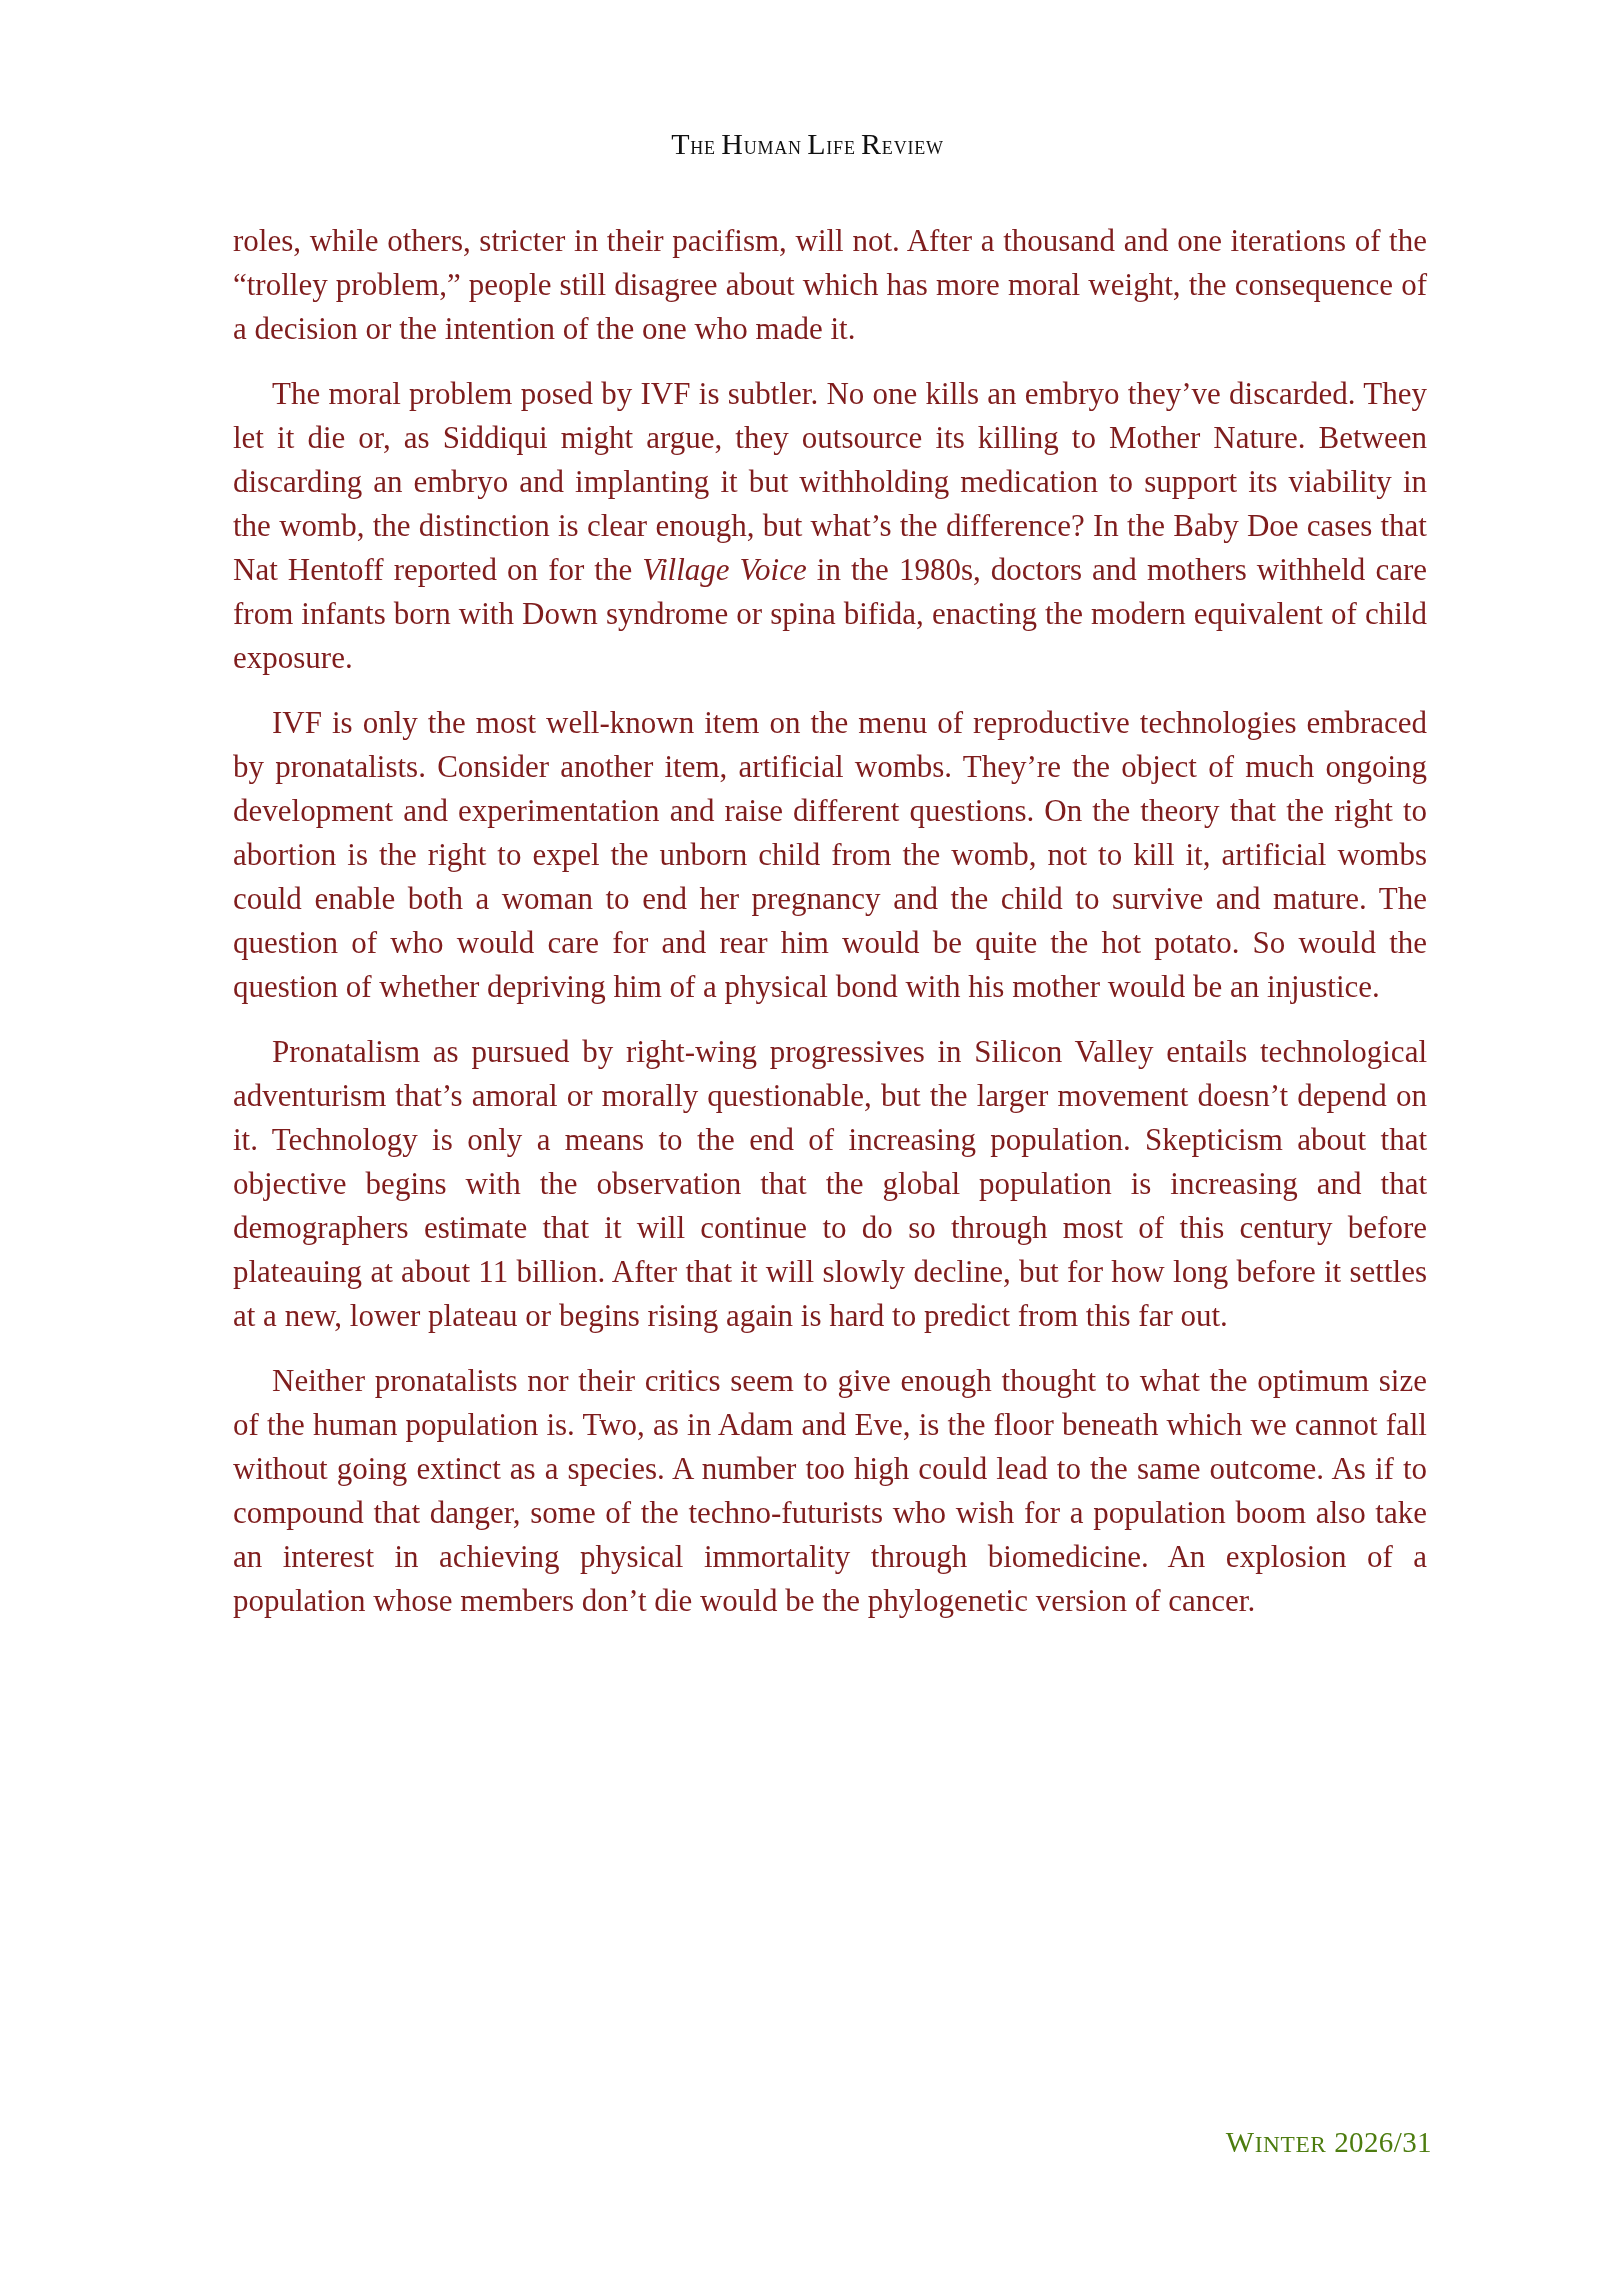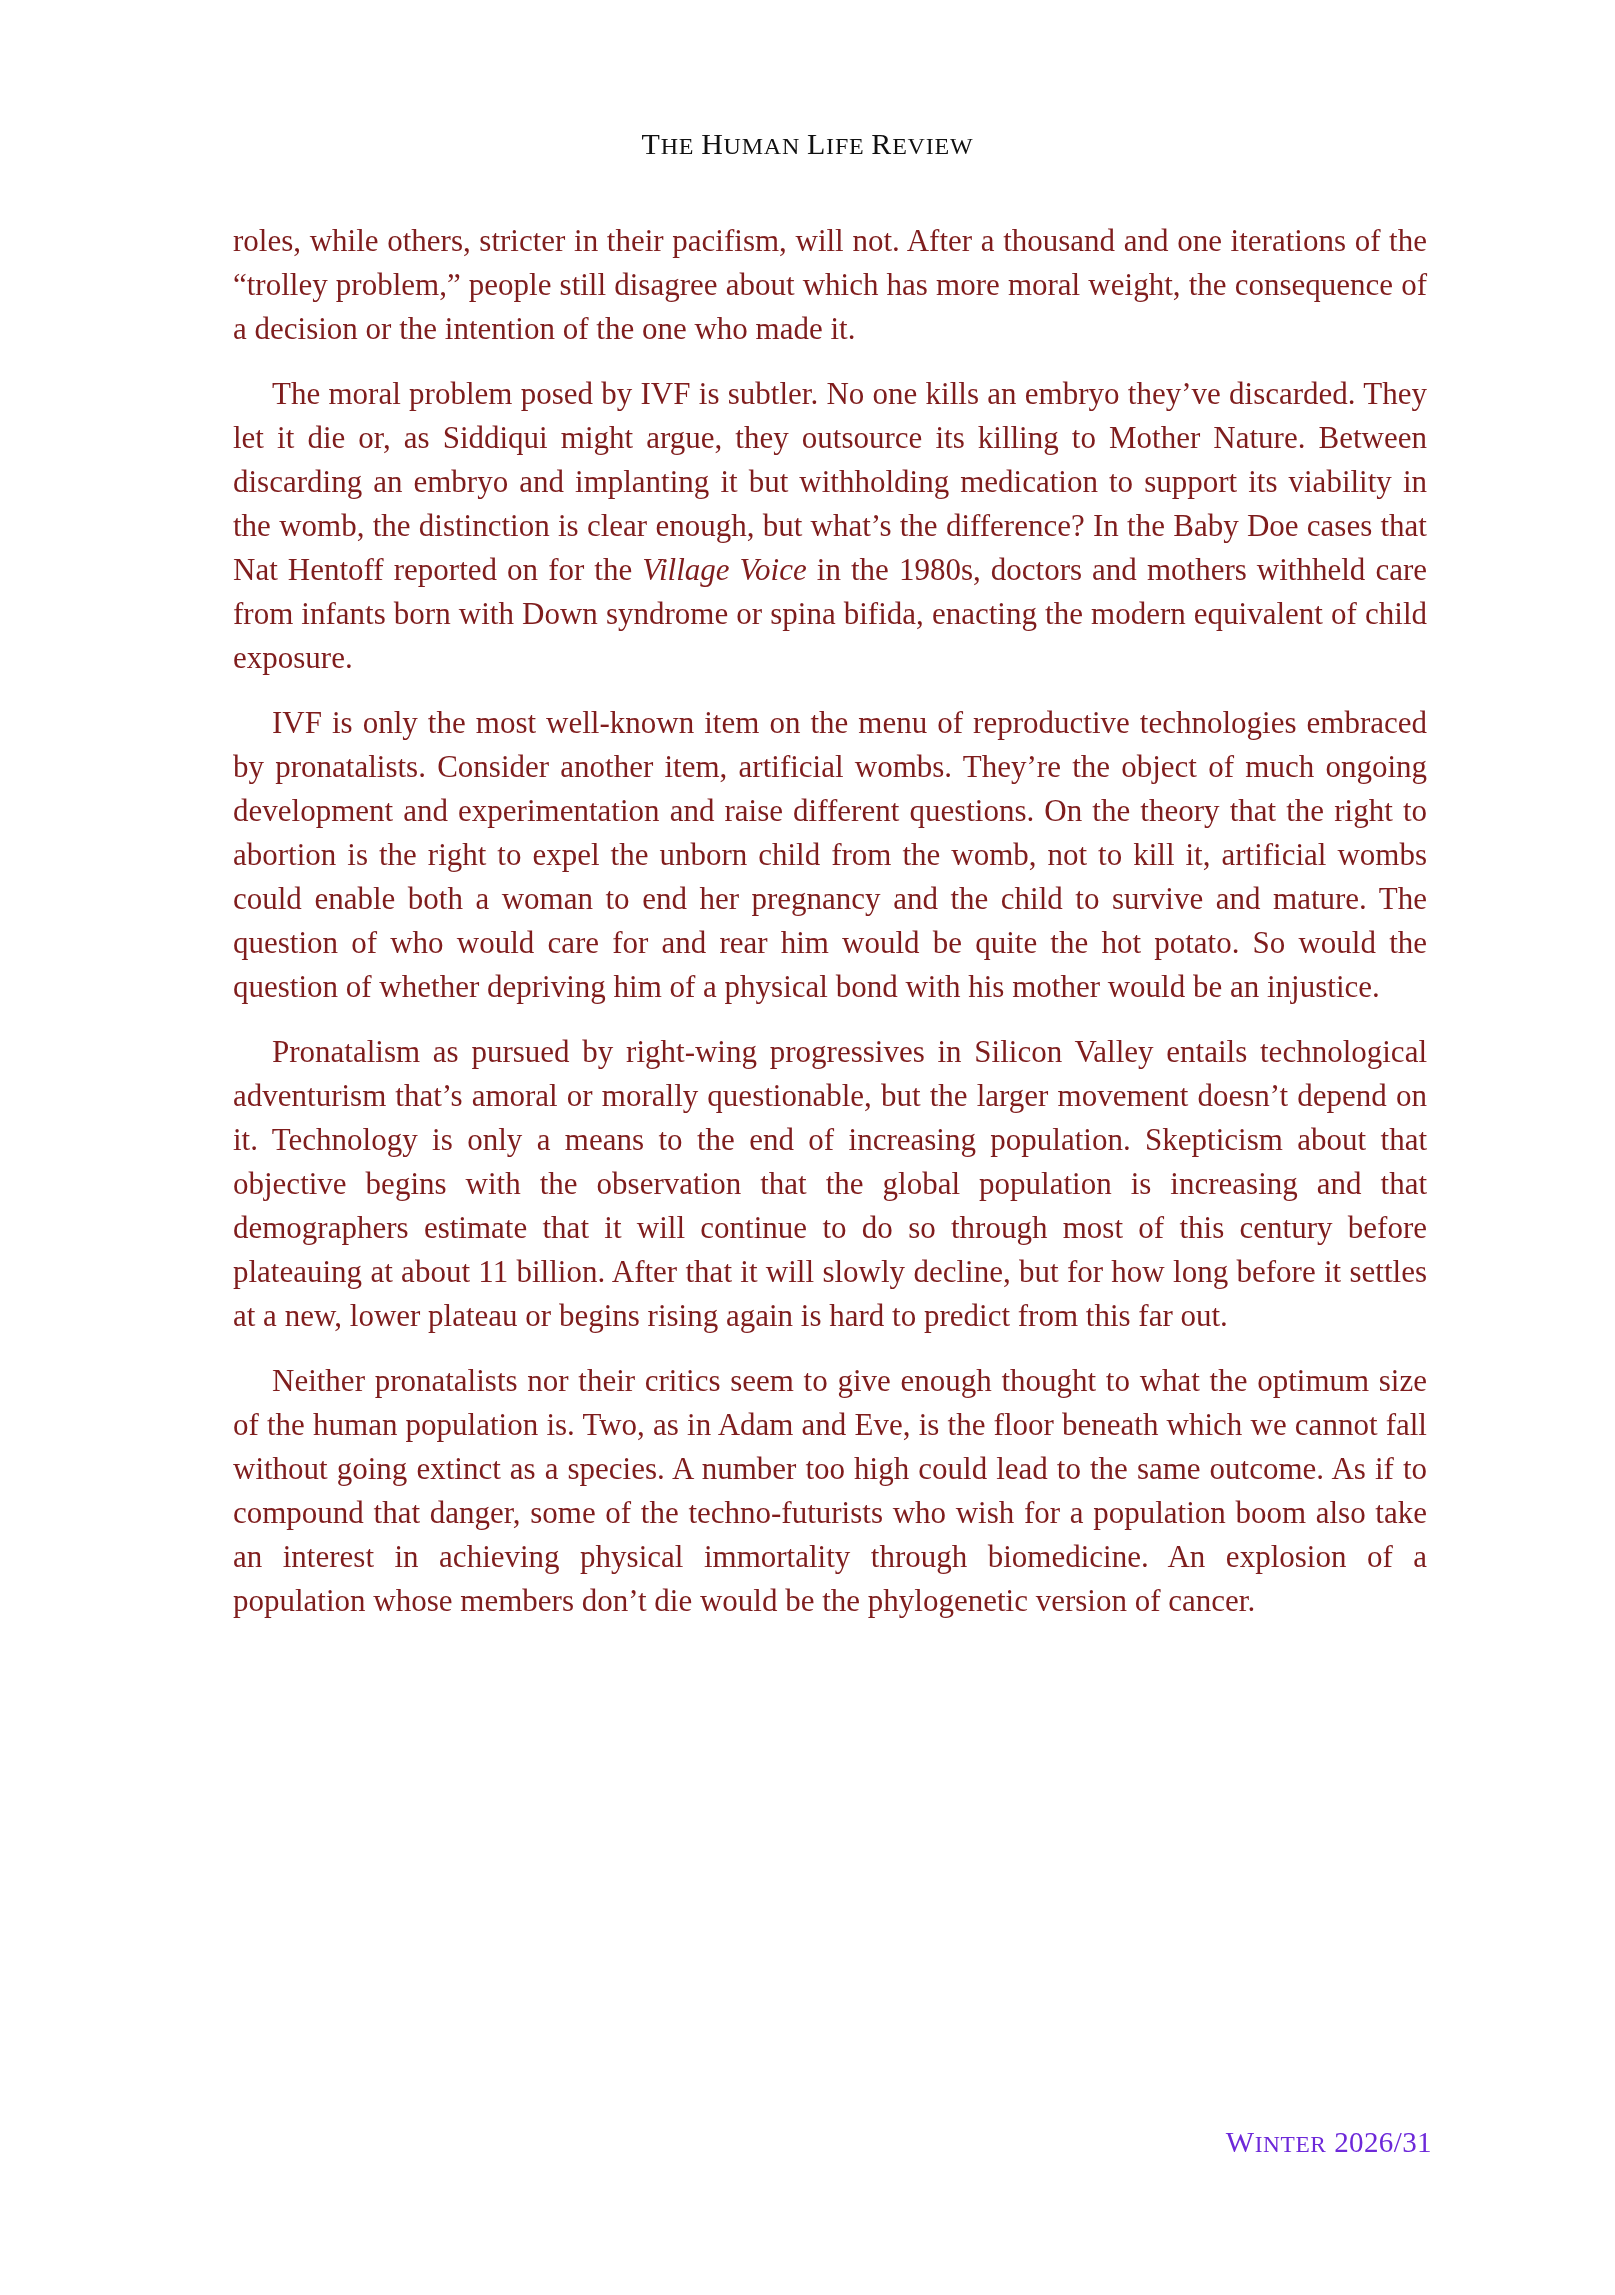--- a/index.html
+++ b/index.html
@@ -30,21 +30,21 @@
     font-family: "Liberation Serif", "DejaVu Serif", serif;
     font-size: 25px;
     letter-spacing: 0.8px;
     color: #111111;
     white-space: nowrap;
   }
   .smallcaps-first {
     font-size: 30px;
   }
   .smallcaps-rest {
-    font-size: 24px;
+    font-size: 18px;
   }
 
   
   .text-block {
     position: absolute;
     top: 219px;
     left: 233px;
     width: 1194px;
     font-size: 31px;
     line-height: 44px;
@@ -74,21 +74,21 @@
   
   .folio {
     position: absolute;
     top: 2125px;
     left: 0;
     width: 1432px;
     text-align: right;
     font-family: "Liberation Serif", "DejaVu Serif", serif;
     font-size: 25px;
     letter-spacing: 0.6px;
-    color: #6d28d9;
+    color: #4d7c0f;
     white-space: nowrap;
   }
   .folio .fc-first { font-size: 30px; }
   .folio .fc-rest  { font-size: 23.4px; }
   .folio .fc-num   { font-size: 29px; letter-spacing: 0.4px; }
 </style>
 </head>
 <body>
 
 <div class="page">

